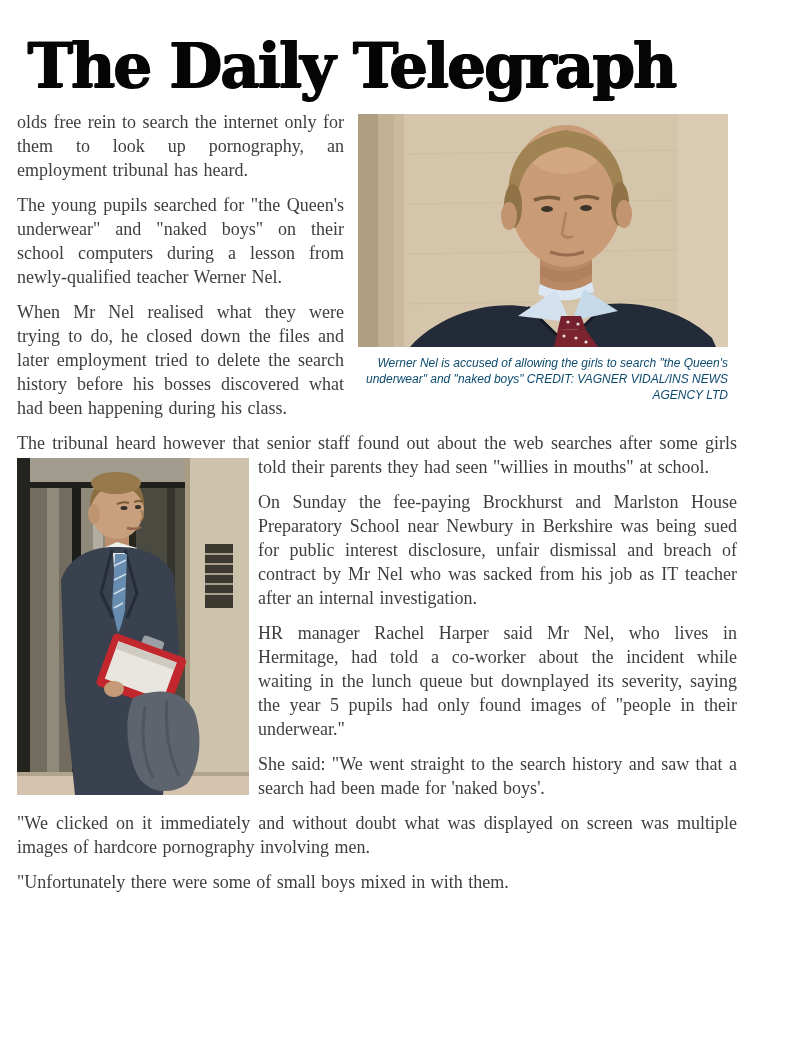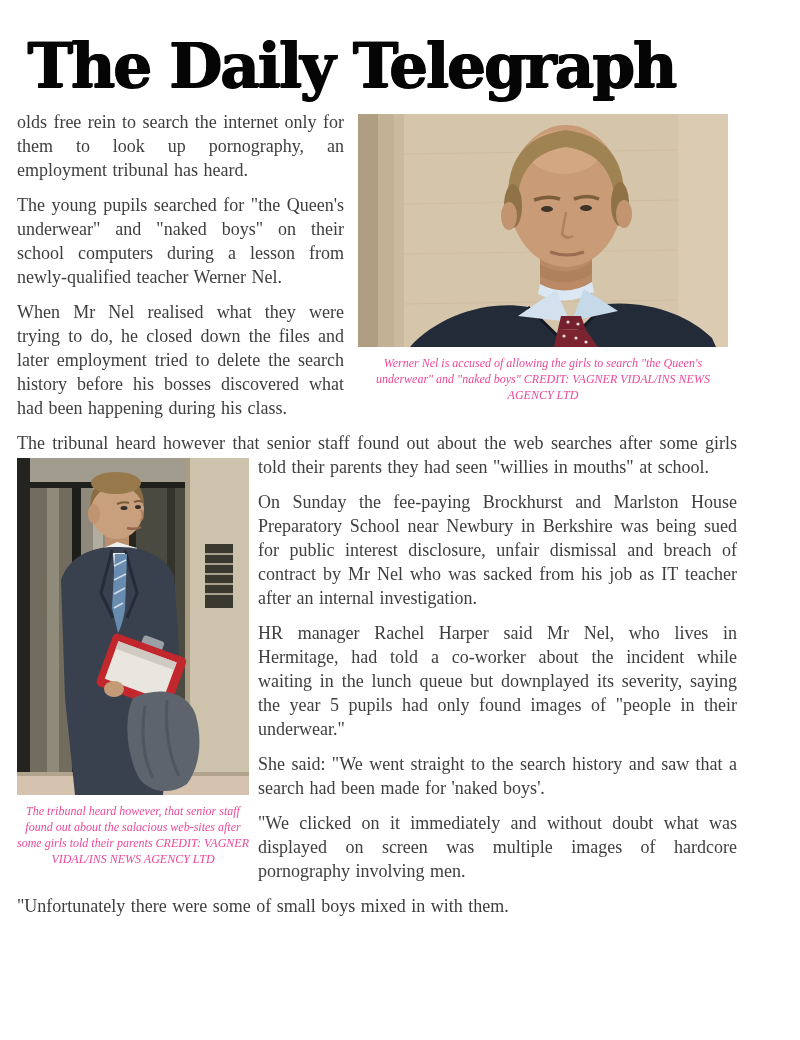--- a/index.html
+++ b/index.html
@@ -53,26 +53,26 @@
   .fig-left {
     float:left;
     width:232px;
     margin:3px 9px 4px 0;
     text-align:left;
   }
   .photo { display:block; }
   .figcaption {
     display:block;
     margin-top:8px;
-    font-family:Liberation Serif, serif;
+    font-family:Liberation Sans, sans-serif;
     font-style:italic;
     font-size:12px;
     line-height:16px;
-    color:#ec4899;
-    text-align:center;
+    color:#0c4a6e;
+    text-align:right;
     word-spacing:normal;
   }
 </style>
 </head>
 <body>
 
 <div class="page">
 
   <div class="masthead">The Daily Telegraph</div>
 
@@ -184,21 +184,20 @@
             <rect x="115" y="178" width="22" height="12" rx="3" fill="#9aa0a6"></rect>
             <rect x="86" y="186" width="78" height="56" rx="5" fill="#c1272d"></rect>
             <rect x="93" y="193" width="62" height="40" fill="#e9e6e0"></rect>
             <rect x="93" y="193" width="62" height="8" fill="#cfcac2"></rect>
           </g>
           <ellipse cx="97" cy="231" rx="10" ry="8" fill="#c59a76"></ellipse>
           <path d="M116,240 C146,226 172,236 179,258 C186,284 182,310 170,326 C152,338 132,334 122,320 C110,298 106,262 116,240 Z" fill="#5d646e"></path>
           <path d="M128,248 C124,274 126,300 136,320" stroke="#4a505a" stroke-width="3" fill="none" opacity="0.7"></path>
           <path d="M150,242 C148,270 152,298 162,318" stroke="#4a505a" stroke-width="3" fill="none" opacity="0.7"></path>
         </svg>
-          <span class="figcaption">The tribunal heard however, that senior staff found out about the salacious web-sites after some girls told their parents CREDIT: VAGNER VIDAL/INS NEWS AGENCY LTD</span>
         </span><span>mouths" at school.</span>
     </div>
 
     <div class="body-para"><span>On Sunday the fee-paying Brockhurst and Marlston House Preparatory School near Newbury in Berkshire was being sued for public interest disclosure, unfair dismissal and breach of contract by Mr Nel who was sacked from his job as IT teacher after an internal investigation.</span></div>
 
     <div class="body-para"><span>HR manager Rachel Harper said Mr Nel, who lives in Hermitage, had told a co-worker about the incident while waiting in the lunch queue but downplayed its severity, saying the year 5 pupils had only found images of "people in their underwear."</span></div>
 
     <div class="body-para"><span>She said: "We went straight to the search history and saw that a search had been made for 'naked boys'.</span></div>
 
     <div class="body-para"><span>"We clicked on it immediately and without doubt what was displayed on screen was multiple images of hardcore pornography involving men.</span></div>

